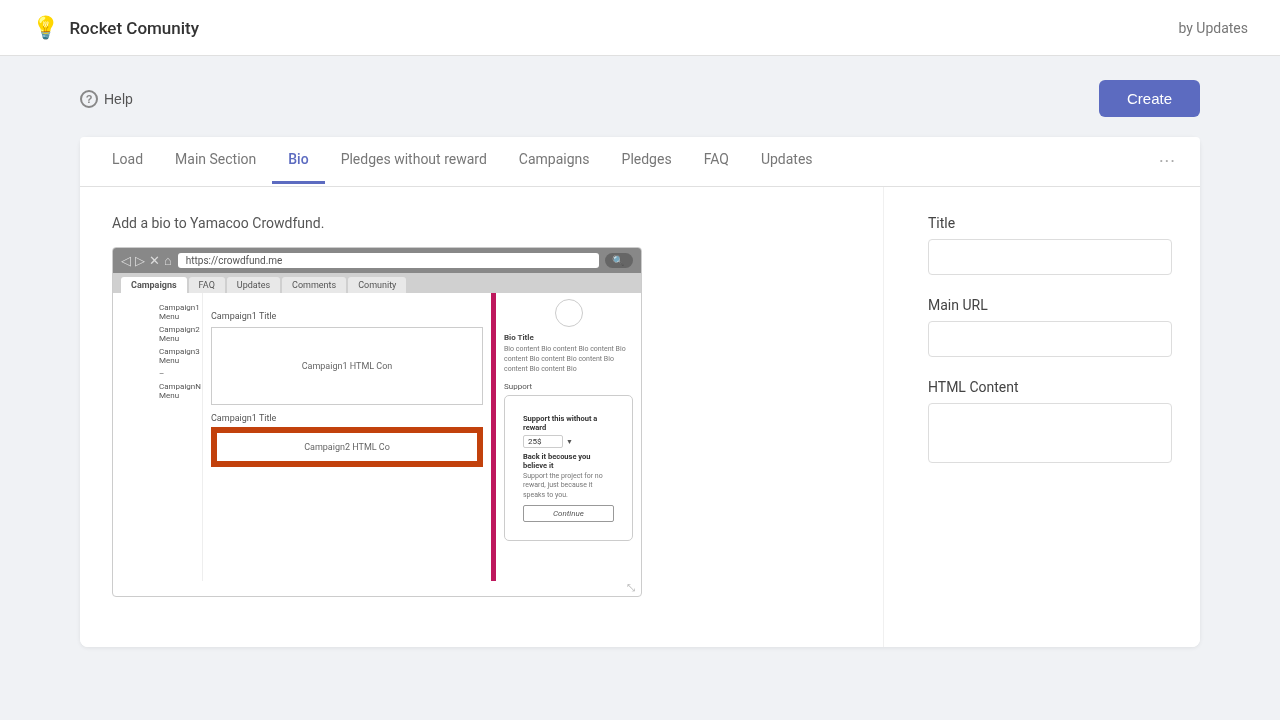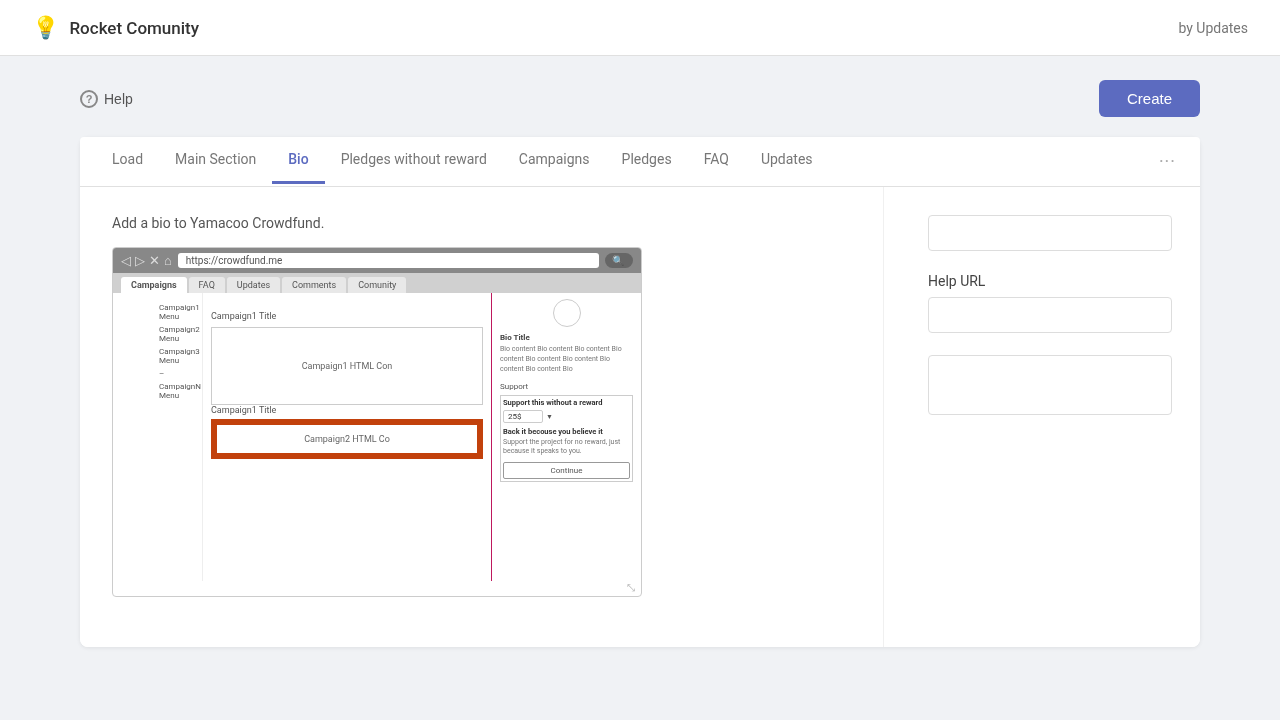--- a/index.html
+++ b/index.html
@@ -219,39 +219,39 @@
       margin-bottom: 6px;
     }
     .mockup-html-box {
       border: 1px solid #ccc;
       height: 78px;
       display: flex;
       align-items: center;
       justify-content: center;
       font-size: 9px;
       color: #666;
-      margin-bottom: 0;
+      margin-bottom: 8px;
     }
     .mockup-campaign-title2 {
       font-size: 9px;
       color: #555;
       margin-bottom: 4px;
     }
     .mockup-html-box2 {
       border: 6px solid #c2410c;
       height: 40px;
       display: flex;
       align-items: center;
       justify-content: center;
       font-size: 9px;
       color: #666;
     }
     .mockup-bio-panel {
       width: 150px;
-      border-left: 1px solid #be185d;
+      border-left: 5px solid #be185d;
       padding: 6px 8px;
     }
     .bio-circle {
       width: 28px;
       height: 28px;
       border: 1px solid #ccc;
       border-radius: 50%;
       margin: 0 auto 6px;
     }
     .bio-title {
@@ -266,22 +266,22 @@
       line-height: 1.4;
       margin-bottom: 8px;
     }
     .bio-support-label {
       font-size: 8px;
       color: #555;
       margin-bottom: 4px;
     }
     .bio-support-box {
       border: 1px solid #ccc;
-      border-radius: 0;
-      padding: 2px;
+      border-radius: 5px;
+      padding: 18px;
     }
     .bio-support-title {
       font-size: 7.5px;
       font-weight: bold;
       color: #333;
       margin-bottom: 3px;
     }
     .bio-amount-row {
       display: flex;
       align-items: center;
@@ -313,20 +313,21 @@
     }
     .bio-continue-btn {
       background: #fff;
       border: 1px solid #999;
       border-radius: 2px;
       width: 100%;
       padding: 3px;
       font-size: 8px;
       text-align: center;
       color: #555;
+      font-style: italic;
     }
     .mockup-resize-handle {
       position: absolute;
       bottom: 0;
       right: 0;
       width: 12px;
       height: 12px;
       color: #999;
       font-size: 10px;
     }
@@ -458,25 +459,27 @@
                 <div class="bio-continue-btn">Continue</div>
               </div>
             </div>
           </div>
           <div class="mockup-resize-handle" style="position:absolute;bottom:2px;right:2px;font-size:10px;color:#aaa;">⤡</div>
         </div>
       </div>
 
       <div class="form-panel">
         <div class="form-field">
+          <label class="form-label">Title</label>
           <input class="form-input" type="text" placeholder="" style="">
         </div>
         <div class="form-field">
-          <label class="form-label">Help URL</label>
+          <label class="form-label">Main URL</label>
           <input class="form-input" type="text" placeholder="" style="">
         </div>
         <div class="form-field">
+          <label class="form-label">HTML Content</label>
           <textarea class="form-textarea" style=""></textarea>
         </div>
       </div>
     </div>
   </div>
 </div>
 
 </body></html>

